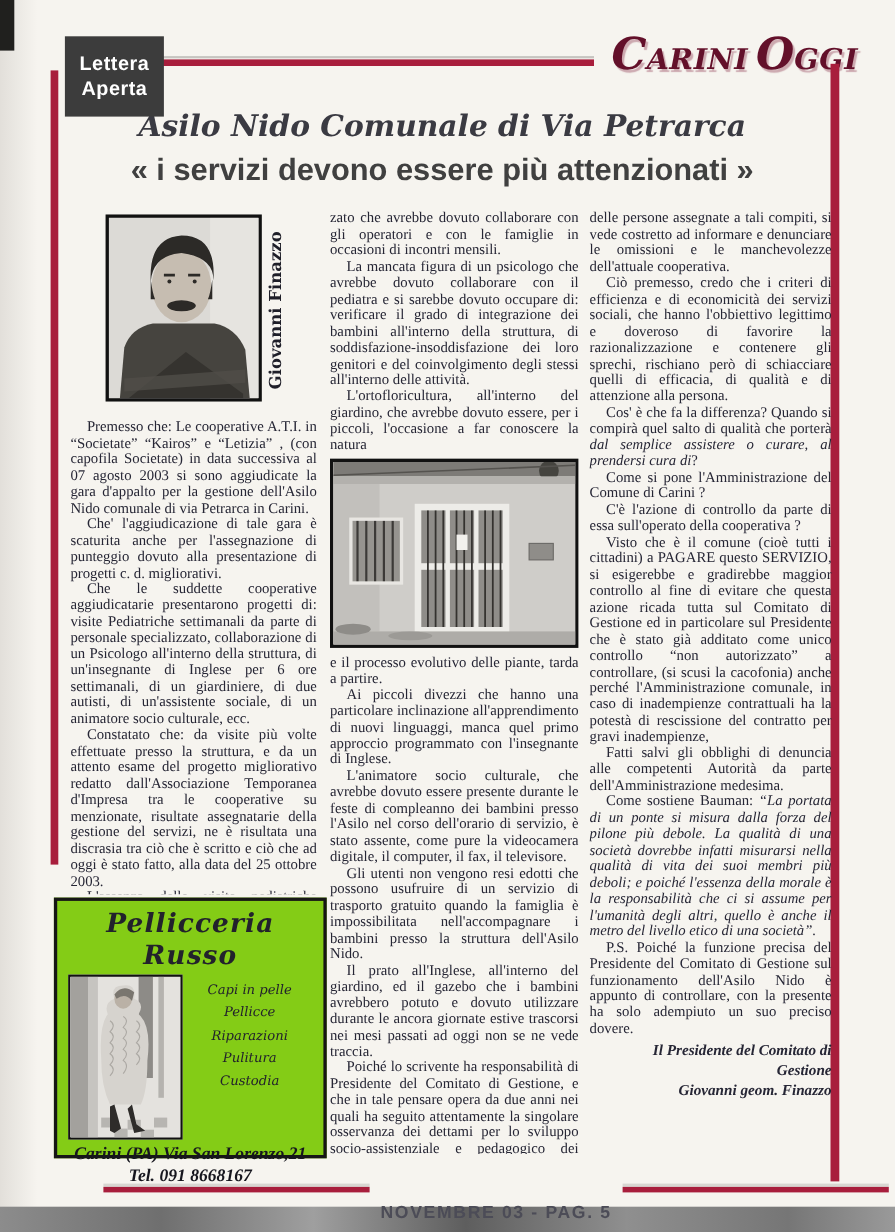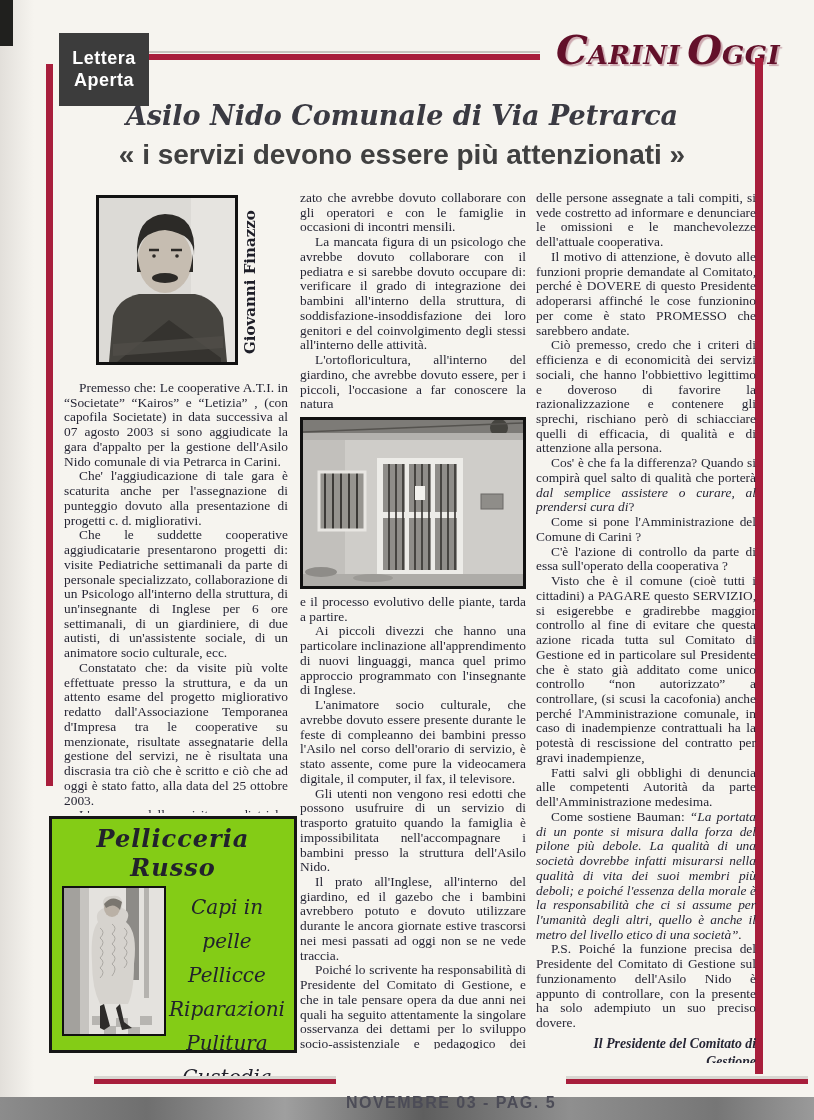--- a/index.html
+++ b/index.html
@@ -45,21 +45,21 @@
   
   .building{width:226px;height:172px;border:3px solid #111;box-sizing:border-box;display:block;margin:5px 0 6px;background:#cbc9c5;}
   
   .ad{position:absolute;left:49px;top:816px;width:248px;height:237px;border:3px solid #161616;
       background:#84cc16;box-sizing:border-box;z-index:2;}
   .ad-title{font-family:"DejaVu Serif",serif;font-style:italic;font-weight:bold;font-size:24px;
       text-align:center;margin-top:5px;letter-spacing:1px;color:#22222c;}
   .ad-body{display:flex;padding:4px 6px 0 10px;}
   .ad-photo{width:100px;height:146px;border:2px solid #111;flex:none;background:#e4e2de;}
   .ad-services{flex:1;text-align:center;font-family:"DejaVu Serif",serif;font-style:italic;
-      font-size:20px;line-height:1.7;padding-top:4px;color:#22222c;}
+      font-size:12px;line-height:1.7;padding-top:4px;color:#22222c;}
   .ad-address{text-align:center;font-style:italic;font-weight:bold;font-size:16px;line-height:1.25;
       margin-top:4px;color:#16161e;}
   
   .signature{text-align:right;font-weight:bold;font-style:italic;font-size:13.8px;margin-top:4px;line-height:1.3;margin-left:42px;}
   
   .footer{position:absolute;left:94px;top:1050px;width:714px;display:flex;align-items:center;z-index:3;}
   .lines{flex:1;position:relative;height:10px;}
   .lines .g{position:absolute;top:0;left:0;right:0;height:3px;background:#d8d6d1;}
   .lines .r{position:absolute;top:3px;left:0;right:0;height:5px;background:#a81e3c;}
   .footer-label{font-family:"Liberation Sans",sans-serif;font-weight:bold;font-size:16px;color:#4c4c57;
@@ -170,21 +170,20 @@
         <p><span>L'animatore socio culturale, che avrebbe dovuto essere presente durante le feste di compleanno dei bambini presso l'Asilo nel corso dell'orario di servizio, è stato assente, come pure la videocamera digitale, il computer, il fax, il televisore.</span></p>
         <p><span>Gli utenti non vengono resi edotti che possono usufruire di un servizio di trasporto gratuito quando la famiglia è impossibilitata nell'accompagnare i bambini presso la struttura dell'Asilo Nido.</span></p>
         <p><span>Il prato all'Inglese, all'interno del giardino, ed il gazebo che i bambini avrebbero potuto e dovuto utilizzare durante le ancora giornate estive trascorsi nei mesi passati ad oggi non se ne vede traccia.</span></p>
         <p><span>Poiché lo scrivente ha responsabilità di Presidente del Comitato di Gestione, e che in tale pensare opera da due anni nei quali ha seguito attentamente la singolare osservanza dei dettami per lo sviluppo socio-assistenziale e pedagogico dei piccoli, e che per il raggiungimento di tali scopi è necessaria un'opera di continuità</span></p>
       </div>
   </div>
 
   <div class="col col-right">
     <div>
         <p class="flush"><span>delle persone assegnate a tali compiti, si vede costretto ad informare e denunciare le omissioni e le manchevolezze dell'attuale cooperativa.</span></p>
-        <p><span>Il motivo di attenzione, è dovuto alle funzioni proprie demandate al Comitato, perché è DOVERE di questo Presidente adoperarsi affinché le cose funzionino per come è stato PROMESSO che sarebbero andate.</span></p>
         <p><span>Ciò premesso, credo che i criteri di efficienza e di economicità dei servizi sociali, che hanno l'obbiettivo legittimo e doveroso di favorire la razionalizzazione e contenere gli sprechi, rischiano però di schiacciare quelli di efficacia, di qualità e di attenzione alla persona.</span></p>
         <p><span>Cos' è che fa la differenza?  Quando si compirà quel salto di qualità che porterà </span><span style="font-style: italic;">dal semplice assistere o curare, al prendersi cura di</span><span>?</span></p>
         <p><span>Come si pone l'Amministrazione del Comune di Carini ?</span></p>
         <p><span>C'è l'azione di controllo da parte di essa sull'operato della cooperativa ?</span></p>
         <p><span>Visto che è il comune (cioè tutti i cittadini) a PAGARE questo SERVIZIO, si esigerebbe e gradirebbe maggior controllo al fine di evitare che questa azione ricada tutta sul Comitato di Gestione ed in particolare sul Presidente che è stato già additato come unico controllo “non autorizzato” a controllare, (si scusi la cacofonia)  anche perché l'Amministrazione comunale, in caso di inadempienze contrattuali ha la potestà di rescissione del contratto per gravi inadempienze,</span></p>
         <p><span>Fatti salvi gli obblighi di denuncia alle competenti Autorità da parte dell'Amministrazione medesima.</span></p>
         <p><span>Come sostiene Bauman: </span><span style="font-style: italic;">“La portata di un ponte si misura dalla forza del pilone più debole. La qualità di una società dovrebbe infatti misurarsi nella qualità di vita dei suoi membri più deboli; e poiché l'essenza della morale è la responsabilità che ci si assume per l'umanità degli altri, quello è anche il metro del livello etico di una società”.</span></p>
         <p><span>P.S.  Poiché la funzione precisa del Presidente del Comitato di Gestione sul funzionamento dell'Asilo Nido è appunto di controllare, con la presente ha solo adempiuto un suo preciso dovere.</span></p>
       </div>
     <div class="signature">
@@ -221,20 +220,24 @@
         <path d="M56,116 L60,134 L68,140 L58,142 L52,120 Z" fill="#2e2c2a"></path>
       </svg>
       <div class="ad-services">
           <div class="ad-item">Capi in pelle</div>
           <div class="ad-item">Pellicce</div>
           <div class="ad-item">Riparazioni</div>
           <div class="ad-item">Pulitura</div>
           <div class="ad-item">Custodia</div>
         </div>
     </div>
+    <div class="ad-address">
+      <div>Carini  (PA) Via San Lorenzo,21</div>
+      <div>Tel. 091 8668167</div>
+    </div>
   </div>
 
   <div class="footer">
     <div class="lines">
         <div class="g"></div>
         <div class="r"></div>
       </div>
     <div class="footer-label">NOVEMBRE 03 - PAG. 5</div>
     <div class="lines">
         <div class="g"></div>

